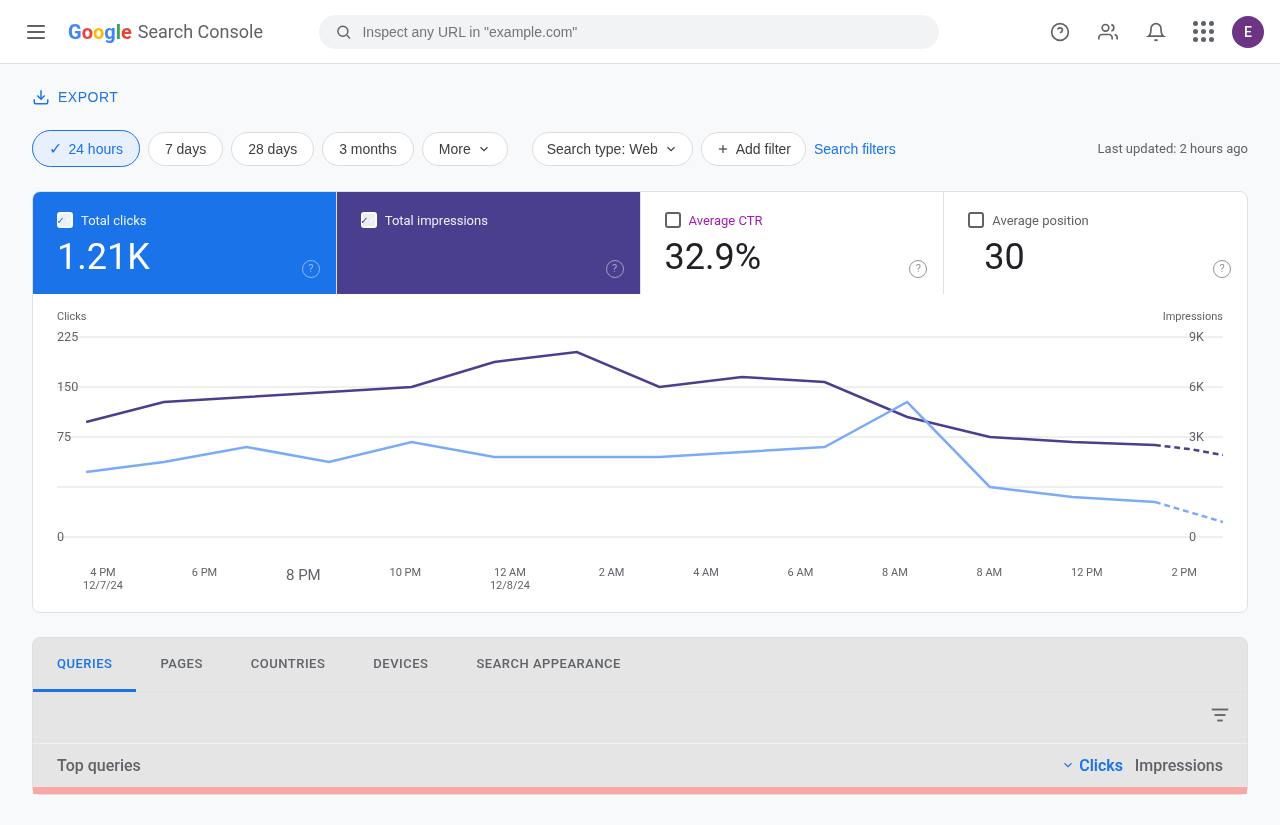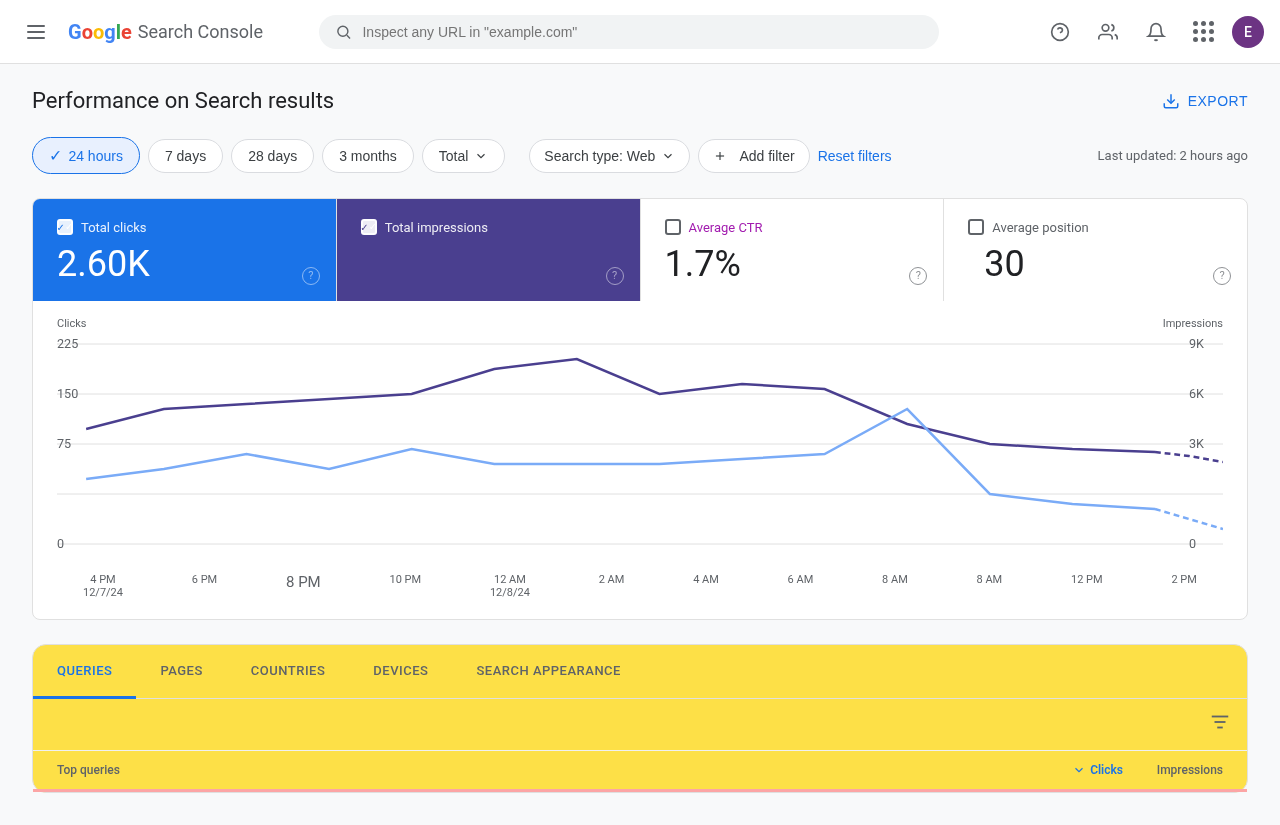--- a/index.html
+++ b/index.html
@@ -162,21 +162,21 @@
     .add-filter-btn {
       padding: 8px 14px;
       border-radius: 20px;
       border: 1px solid #dadce0;
       background: #fff;
       cursor: pointer;
       font-size: 14px;
       color: #3c4043;
       display: flex;
       align-items: center;
-      gap: 12px;
+      gap: 6px;
     }
     .reset-filters-btn {
       background: transparent;
       border: none;
       color: #1a73e8;
       font-size: 14px;
       cursor: pointer;
       font-weight: 500;
     }
     .last-updated {
@@ -273,22 +273,22 @@
     .active-purple .metric-help { border-color: rgba(255,255,255,0.7); color: rgba(255,255,255,0.7); }
 
     
     .chart-area {
       padding: 16px 24px 20px;
       position: relative;
     }
 
     
     .bottom-card {
-      background: #fde047;
-      border-radius: 14px;
+      background: #e5e5e5;
+      border-radius: 8px;
       border: 1px solid #e0e0e0;
       margin-top: 24px;
     }
     .tabs-row {
       display: flex;
       border-bottom: 1px solid #e0e0e0;
     }
     .tab {
       padding: 18px 24px;
       font-size: 13px;
@@ -313,22 +313,22 @@
     .filter-icon-btn {
       background: transparent;
       border: none;
       cursor: pointer;
       color: #5f6368;
       font-size: 20px;
     }
     .table-header {
       display: flex;
       padding: 12px 24px;
-      border-bottom: 3px solid #fca5a5;
-      font-size: 12px;
+      border-bottom: 7px solid #fca5a5;
+      font-size: 16px;
       color: #5f6368;
       font-weight: 500;
     }
     .th-queries { flex: 1; }
     .th-clicks {
       display: flex;
       align-items: center;
       gap: 4px;
       min-width: 100px;
       justify-content: flex-end;
@@ -421,21 +421,20 @@
           <span></span>
       </div>
     </button>
     <div class="avatar">E</div>
   </div>
 </header>
 
 <main class="main-content">
 
   <div class="page-header">
-    <h1 class="page-title">Performance on Search results</h1>
     <button class="export-btn">
       <svg width="18" height="18" viewBox="0 0 24 24" fill="none" stroke="#1a73e8" stroke-width="2">
         <path d="M21 15v4a2 2 0 0 1-2 2H5a2 2 0 0 1-2-2v-4"></path>
         <polyline points="7 10 12 15 17 10"></polyline>
         <line x1="12" y1="15" x2="12" y2="3"></line>
       </svg>
       <span>EXPORT</span>
     </button>
   </div>
 
@@ -447,76 +446,76 @@
     <button class="time-filter-btn">
       <span>7 days</span>
     </button>
     <button class="time-filter-btn">
       <span>28 days</span>
     </button>
     <button class="time-filter-btn">
       <span>3 months</span>
     </button>
     <button class="time-filter-btn">
-      <span>Total</span>
+      <span>More</span>
       <svg width="14" height="14" viewBox="0 0 24 24" fill="none" stroke="currentColor" stroke-width="2">
         <polyline points="6 9 12 15 18 9"></polyline>
       </svg>
     </button>
 
     <button class="search-type-btn">
       <span>Search type: Web</span>
       <svg width="14" height="14" viewBox="0 0 24 24" fill="none" stroke="currentColor" stroke-width="2">
         <polyline points="6 9 12 15 18 9"></polyline>
       </svg>
     </button>
 
     <button class="add-filter-btn">
       <svg width="14" height="14" viewBox="0 0 24 24" fill="none" stroke="currentColor" stroke-width="2">
         <line x1="12" y1="5" x2="12" y2="19"></line>
         <line x1="5" y1="12" x2="19" y2="12"></line>
       </svg>
       <span>Add filter</span>
     </button>
 
-    <button class="reset-filters-btn">Reset filters</button>
+    <button class="reset-filters-btn">Search filters</button>
 
     <span class="last-updated">Last updated: 2 hours ago</span>
   </div>
 
   <div class="metrics-container">
     <div class="metrics-row">
 
       <div class="metric-card active-blue">
         <div class="metric-label-row">
           <div class="metric-checkbox checked" style="border-color: rgba(255,255,255,0.9); background: rgba(255,255,255,0.9);">
             <span style="color:#1a73e8;">✓</span>
           </div>
           <span class="metric-label">Total clicks</span>
         </div>
-        <div class="metric-value">2.60K</div>
+        <div class="metric-value">1.21K</div>
         <div class="metric-help">?</div>
       </div>
 
       <div class="metric-card active-purple">
         <div class="metric-label-row">
           <div class="metric-checkbox checked" style="border-color: rgba(255,255,255,0.9); background: rgba(255,255,255,0.9);">
             <span style="color:#4a3f8f;">✓</span>
           </div>
           <span class="metric-label">Total impressions</span>
         </div>
         <div class="metric-help">?</div>
       </div>
 
       <div class="metric-card">
         <div class="metric-label-row">
           <div class="metric-checkbox-unchecked"></div>
           <span class="metric-label" style="color:#a21caf;">Average CTR</span>
         </div>
-        <div class="metric-value" style="color:#202124;">1.7%</div>
+        <div class="metric-value" style="color:#202124;">32.9%</div>
         <div class="metric-help" style="color:#5f6368; border-color:#5f6368;">?</div>
       </div>
 
       <div class="metric-card">
         <div class="metric-label-row">
           <div class="metric-checkbox-unchecked"></div>
           <span class="metric-label" style="color:#5f6368;">Average position</span>
         </div>
         <div class="metric-value" style="color:#202124;margin-left:16px;">30</div>
         <div class="metric-help" style="color:#5f6368; border-color:#5f6368;">?</div>

